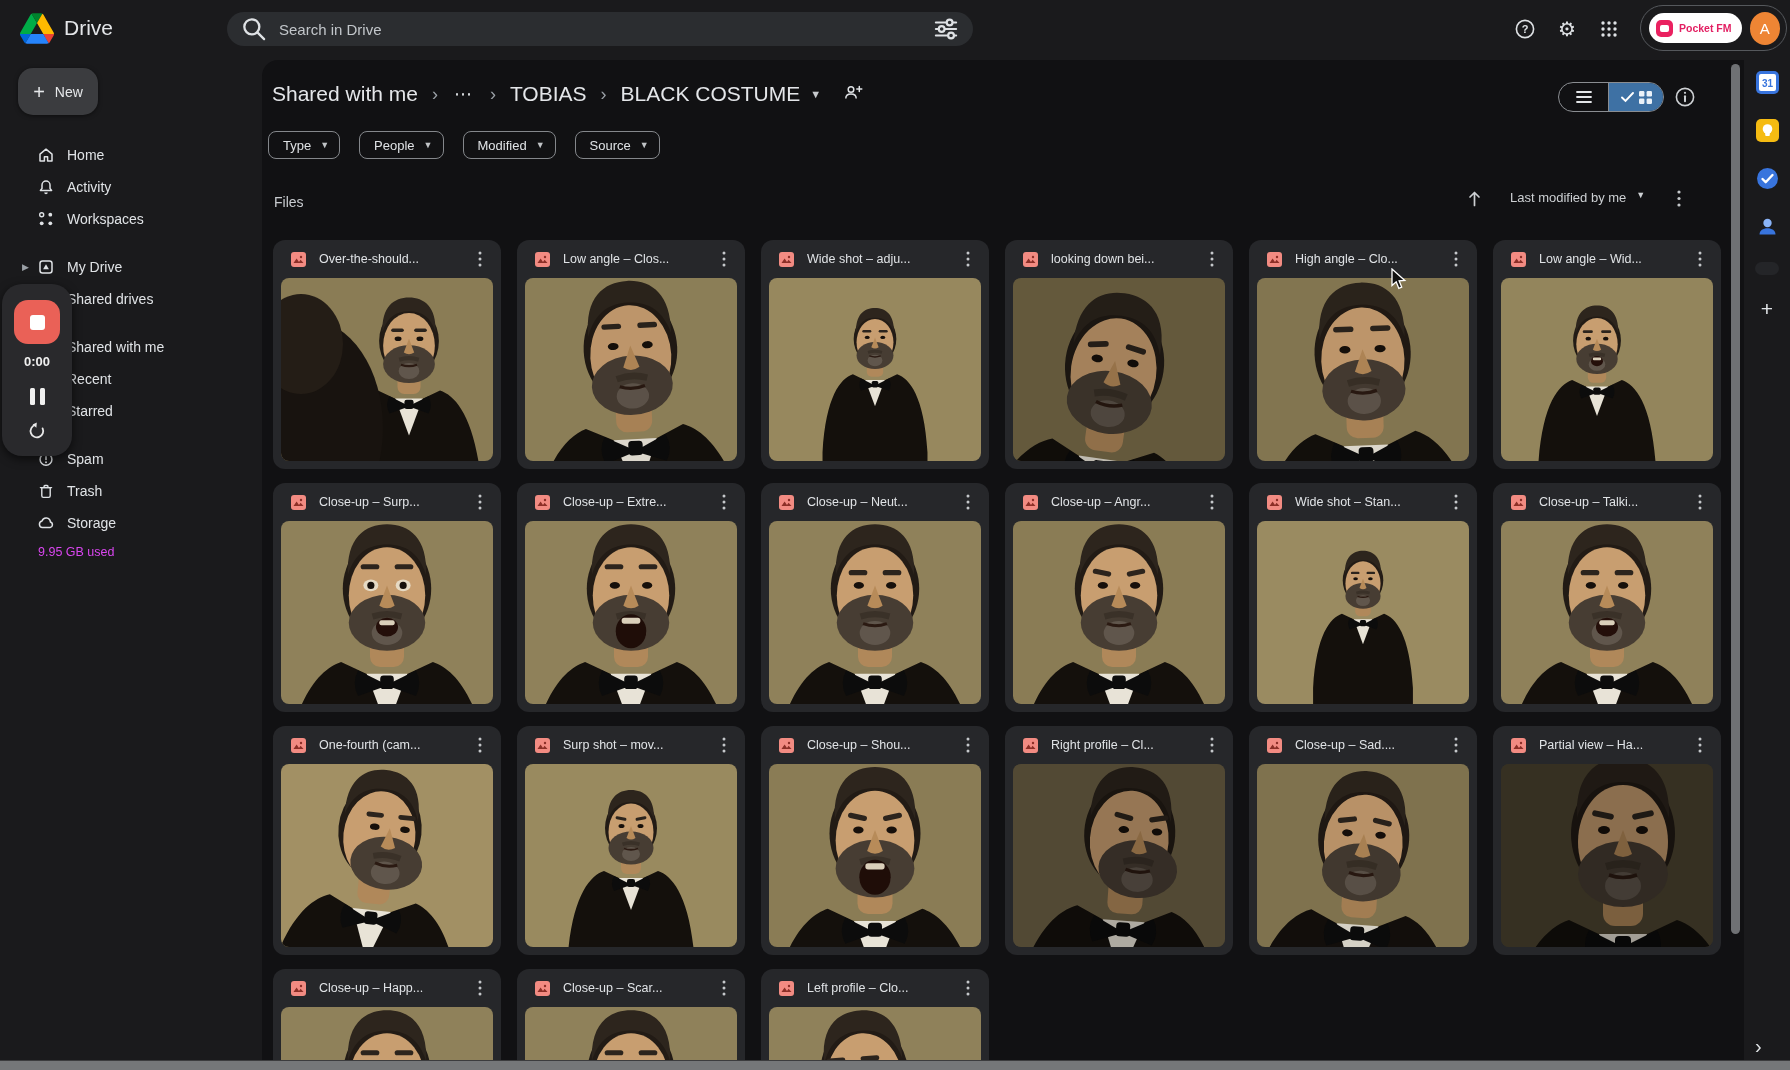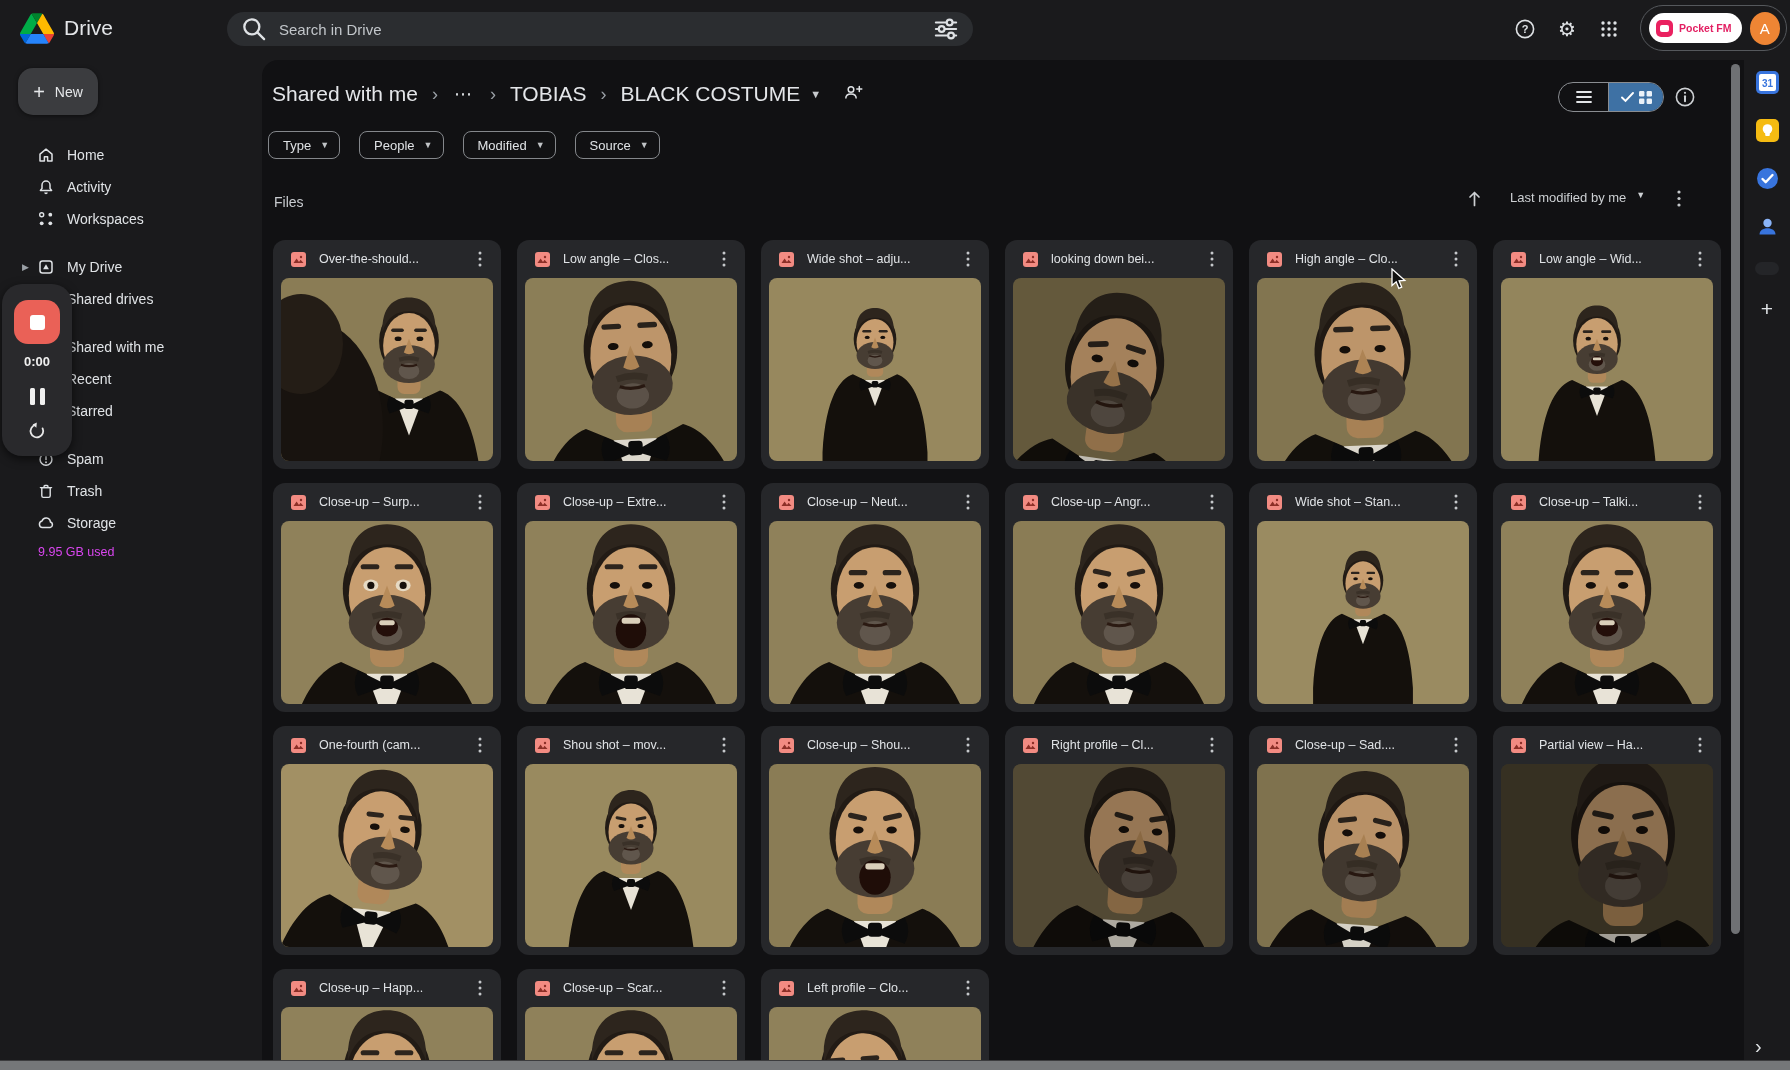--- a/index.html
+++ b/index.html
@@ -972,21 +972,21 @@
           </div>
   </div>
         <div class="card">
     <div class="card-head">
       <span class="file-icon">
         <svg width="11" height="11" viewBox="0 0 11 11">
                 <path d="M0.5 9 L3.6 4.6 L6 8 L7.6 5.8 L10.5 9 Z" fill="#8c2f27"></path>
                 <circle cx="8" cy="3" r="1.2" fill="#8c2f27"></circle>
               </svg>
       </span>
-      <span class="card-title">Shou shot – mov...</span>
+      <span class="card-title">Surp shot – mov...</span>
       <span class="card-menu">
         <svg width="4" height="16" viewBox="0 0 4 16" fill="#c5c8cb">
                 <circle cx="2" cy="2" r="1.5"></circle>
                 <circle cx="2" cy="8" r="1.5"></circle>
                 <circle cx="2" cy="14" r="1.5"></circle>
               </svg>
       </span>
     </div>
     <div class="thumb">
             <svg viewBox="0 0 212 183" preserveAspectRatio="xMidYMid slice">

